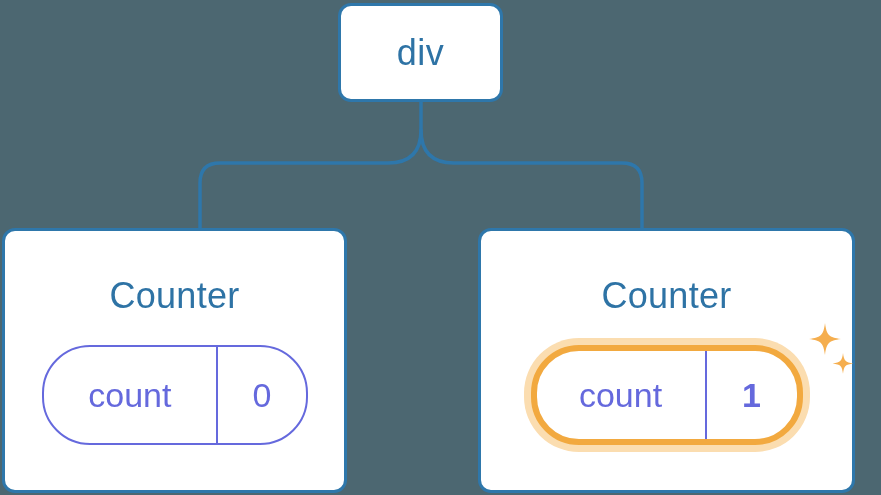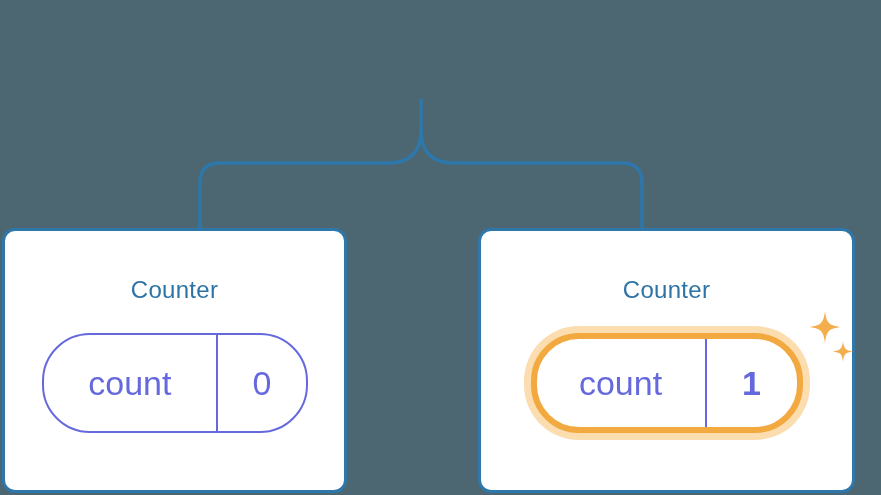--- a/index.html
+++ b/index.html
@@ -69,21 +69,21 @@
     height: 265px;
   }
   #child-node-right {
     left: 478px;
     top: 228px;
     width: 377px;
     height: 265px;
   }
   .card-title {
     color: #2e73a5;
-    font-size: 24px;
+    font-size: 36px;
     line-height: 1;
     margin-top: 47px;
     letter-spacing: 0.3px;
   }
 
   
   .pill-wrap {
     position: relative;
     margin-top: 31px;
     display: flex;
@@ -151,20 +151,23 @@
 </head>
 <body>
 
 <div id="canvas">
 
   <svg id="connector" viewBox="0 0 881 495" width="881" height="495" aria-hidden="true">
     <path d="M421,100 L421,130 Q421,163 454,163 L622,163 Q642,163 642,183 L642,228" fill="none" stroke="#2e77ab" stroke-width="3.5" stroke-linecap="round"></path>
     <path d="M421,130 Q421,163 388,163 L220,163 Q200,163 200,183 L200,228" fill="none" stroke="#2e77ab" stroke-width="3.5" stroke-linecap="round"></path>
   </svg>
 
+  <div class="node-box" id="root-node">
+    <span class="root-label">div</span>
+  </div>
 
   <div class="node-box component-card" id="child-node-left">
     <span class="card-title">Counter</span>
 
     <div class="pill-wrap">
       <div class="state-pill" id="pill-left">
         <span class="pill-key">count</span>
         <span class="pill-divider"></span>
         <span class="pill-value">0</span>
       </div>

